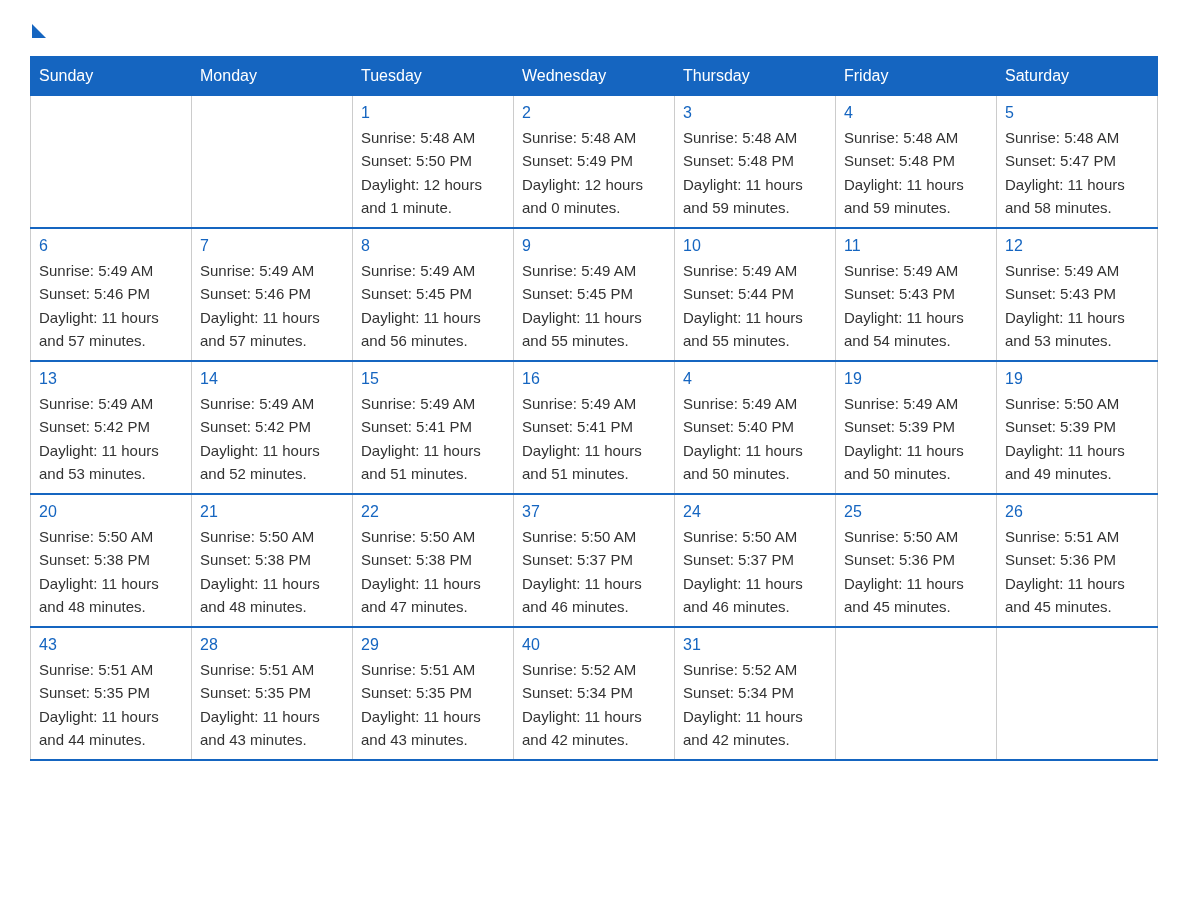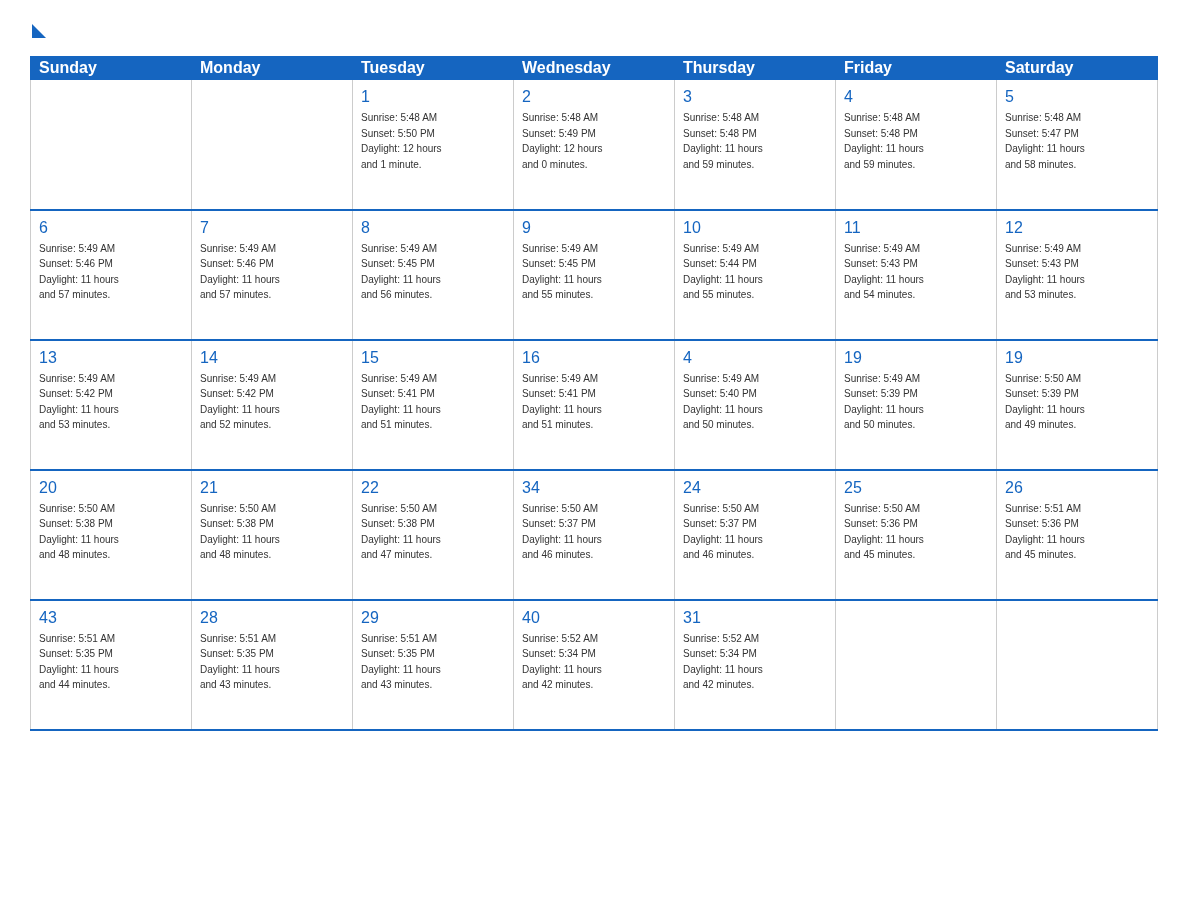--- a/index.html
+++ b/index.html
@@ -65,43 +65,43 @@
       width: 100%;
       border-collapse: collapse;
       table-layout: fixed;
     }
     thead tr {
       background-color: #1565c0;
     }
     thead th {
       color: #ffffff;
       font-size: 16px;
-      font-weight: bold;
-      padding: 2px 8px;
+      font-weight: normal;
+      padding: 10px 8px;
       text-align: left;
       border: 1px solid #1565c0;
     }
     tbody td {
       vertical-align: top;
       border: 1px solid #ccc;
       padding: 8px 8px;
       font-size: 13px;
       color: #333;
       min-height: 100px;
       height: 130px;
     }
     .day-number {
       font-size: 16px;
       color: #1565c0;
       font-weight: normal;
       display: block;
       margin-bottom: 4px;
     }
     .day-info {
-      font-size: 10px;
+      font-size: 15px;
       color: #333;
       line-height: 1.55;
     }
     tbody tr {
       border-bottom: 2px solid #1565c0;
     }
   </style>
 </head>
 <body>
 
@@ -291,21 +291,21 @@
 and 48 minutes.</div>
         </td>
         <td>
           <span class="day-number">22</span>
           <div class="day-info" style="white-space: pre-line;">Sunrise: 5:50 AM
 Sunset: 5:38 PM
 Daylight: 11 hours
 and 47 minutes.</div>
         </td>
         <td>
-          <span class="day-number">34</span>
+          <span class="day-number">37</span>
           <div class="day-info" style="white-space: pre-line;">Sunrise: 5:50 AM
 Sunset: 5:37 PM
 Daylight: 11 hours
 and 46 minutes.</div>
         </td>
         <td>
           <span class="day-number">24</span>
           <div class="day-info" style="white-space: pre-line;">Sunrise: 5:50 AM
 Sunset: 5:37 PM
 Daylight: 11 hours

